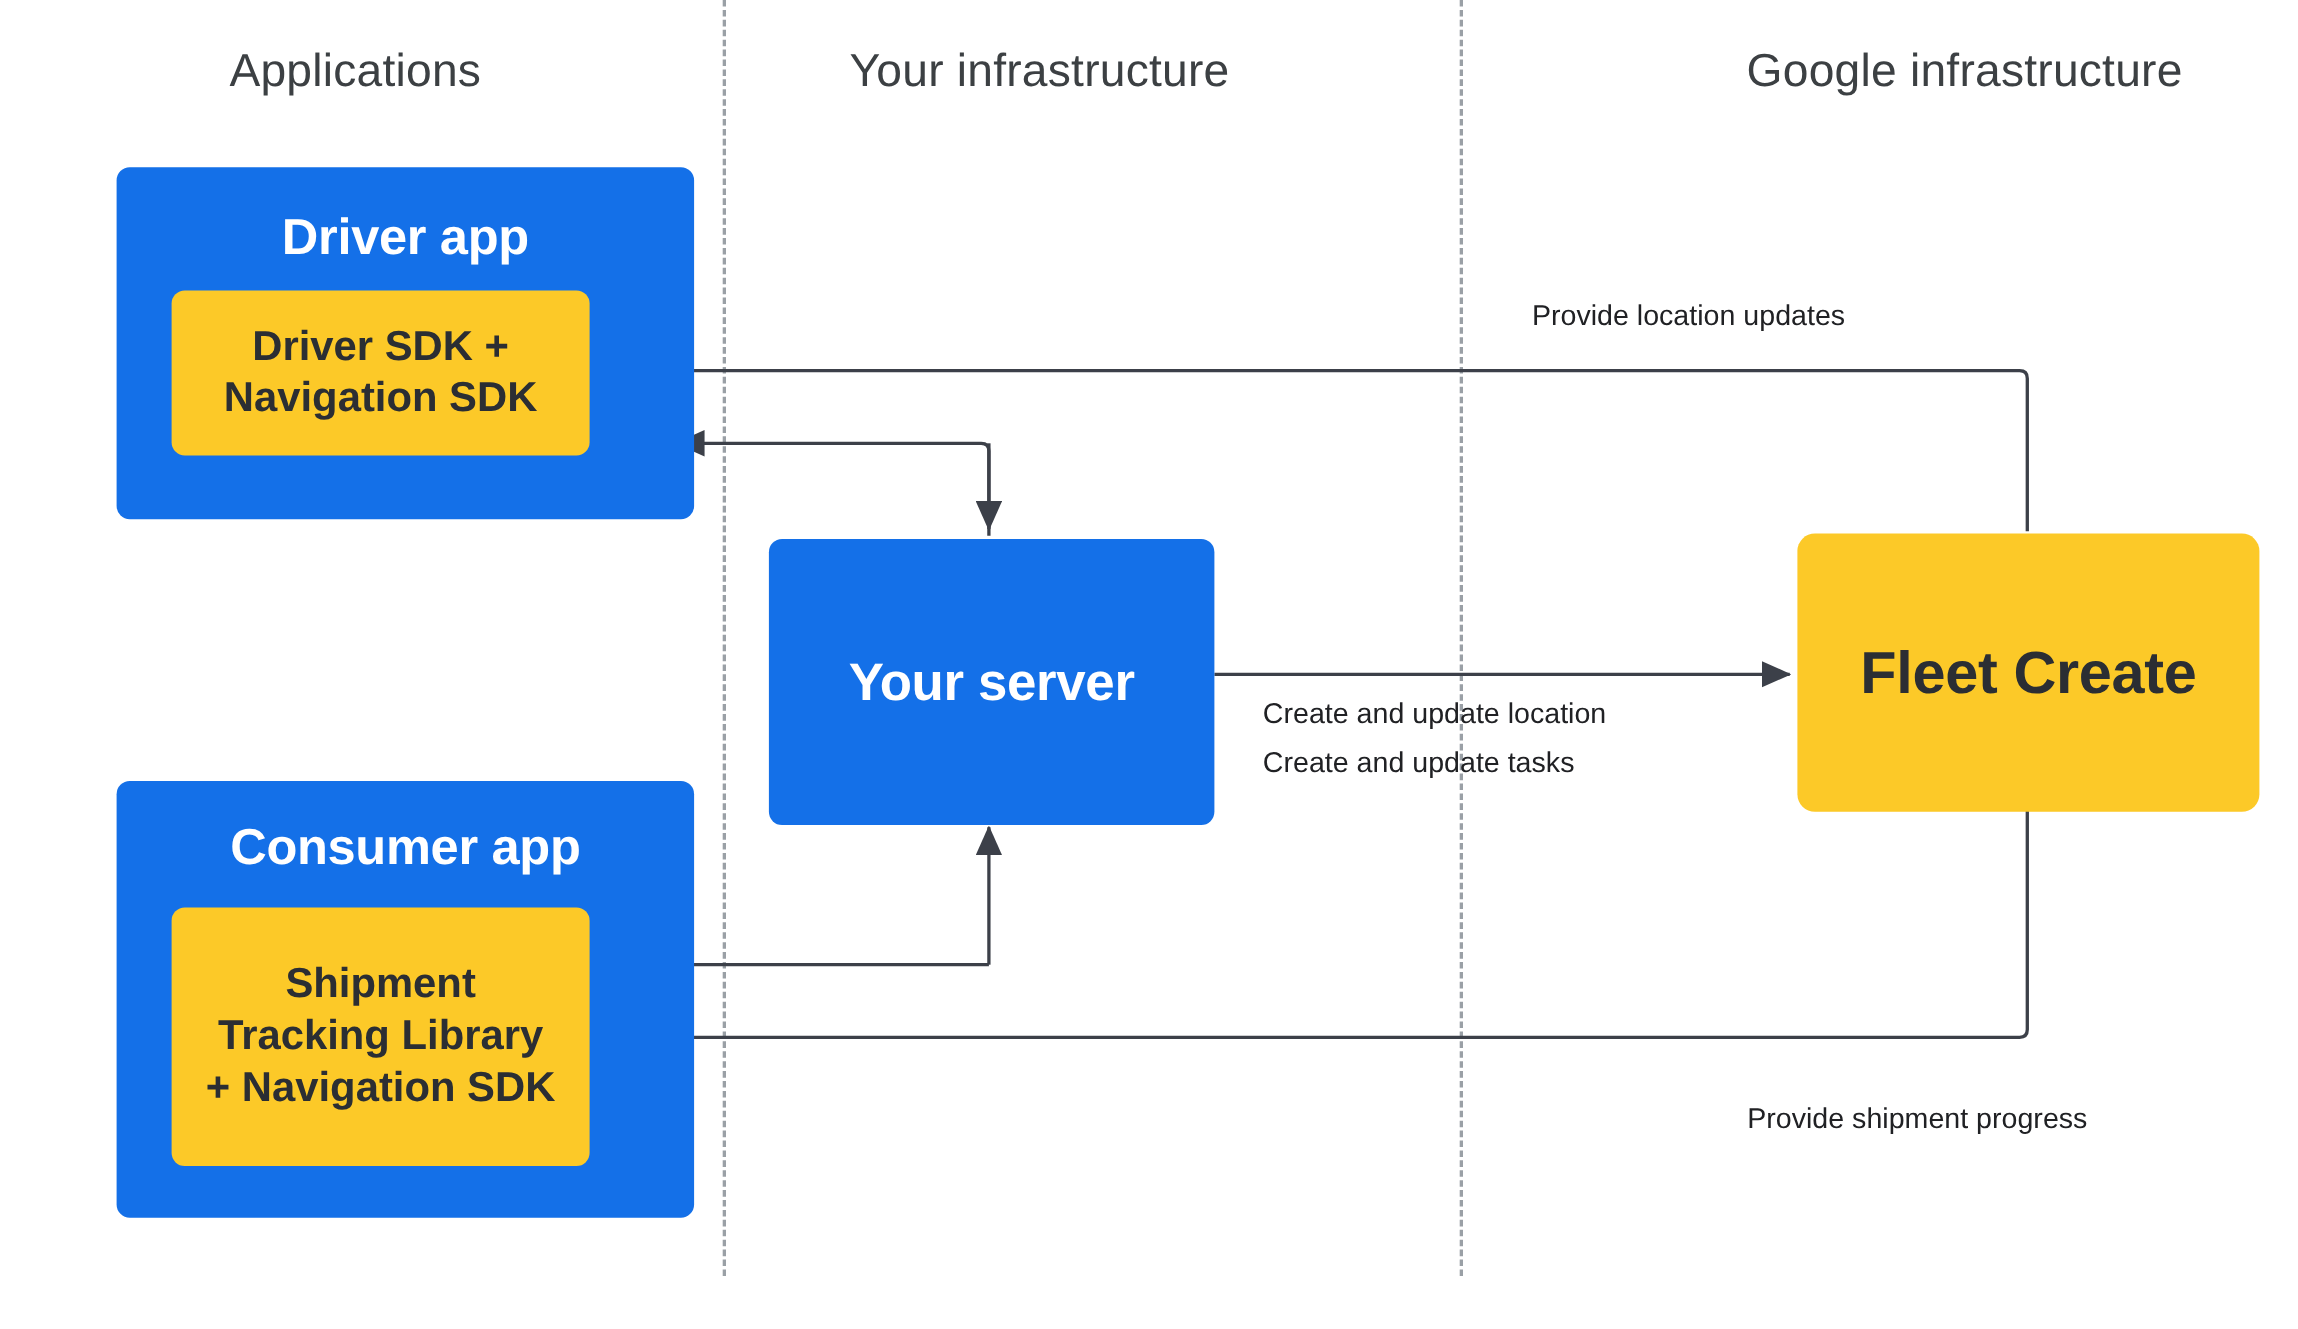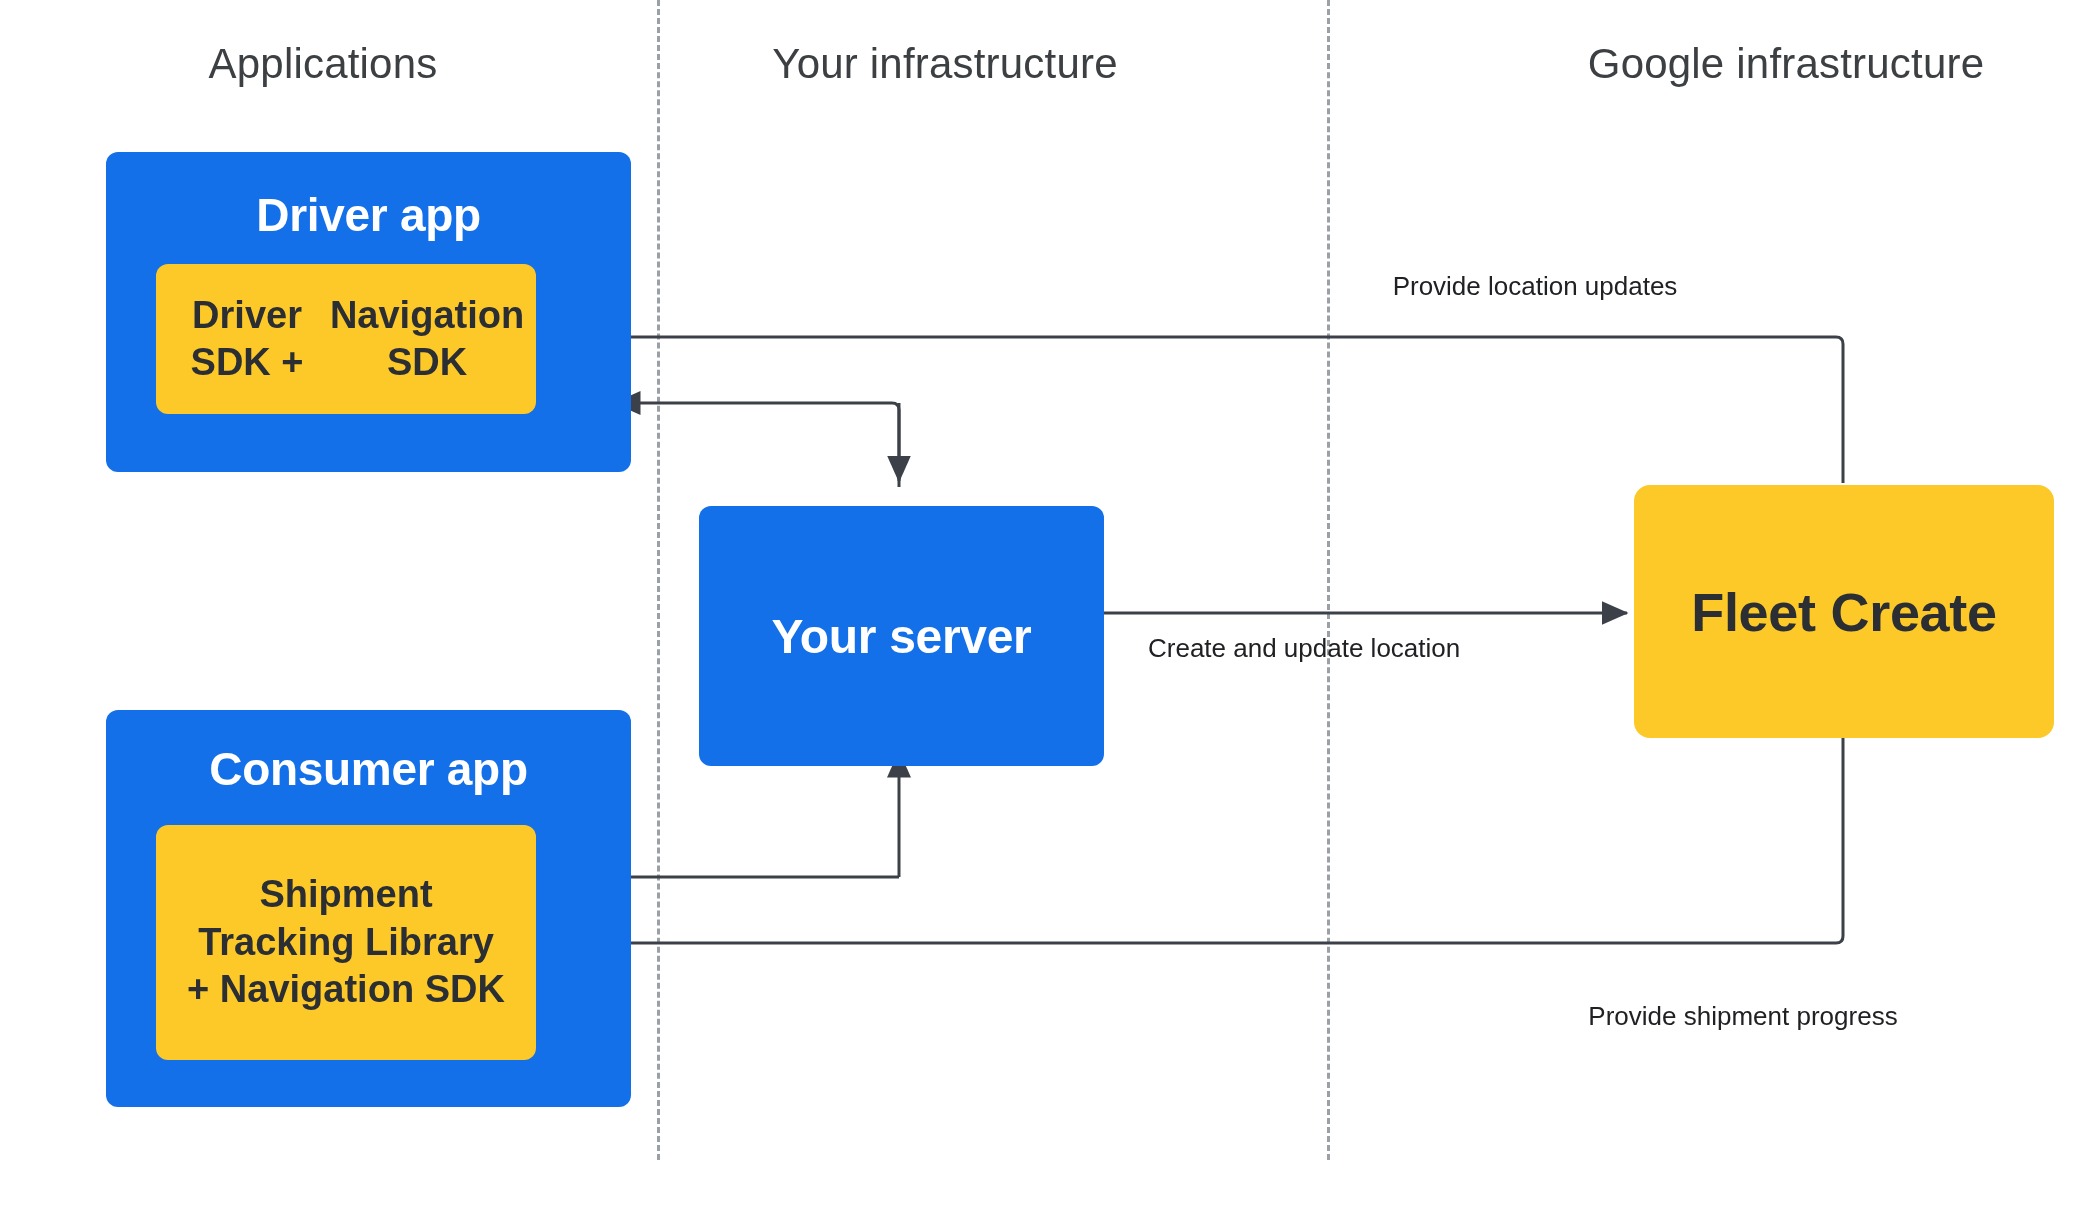--- a/index.html
+++ b/index.html
@@ -141,43 +141,44 @@
 
     <path class="wire" marker-end="url(#arrowhead)" d="M 899 877 L 899 752"></path>
 
     <path class="wire" marker-end="url(#arrowhead)" d="M 899 877 L 605 877"></path>
 
     <path class="wire" marker-end="url(#arrowhead)" d="M 1843 736 L 1843 936 Q 1843 943 1836 943 L 580 943"></path>
   </svg>
 
   <div class="app-box" style="left:62px; top:152px; width:525px; height:320px;">
     <div class="app-title" style="top:36px;">Driver app</div>
-    <div class="sdk-box" style="left:50px; top:112px; width:380px; height:150px; flex-direction:row;">
+    <div class="sdk-box" style="left:50px; top:112px; width:380px; height:150px; flex-direction:column;">
       <span>Driver SDK +</span>
       <span>Navigation SDK</span>
     </div>
   </div>
 
   <div class="app-box" style="left:62px; top:710px; width:525px; height:397px;">
     <div class="app-title" style="top:32px;">Consumer app</div>
     <div class="sdk-box" style="left:50px; top:115px; width:380px; height:235px; flex-direction:column;">
       <span>Shipment</span>
       <span>Tracking Library</span>
       <span>+ Navigation SDK</span>
     </div>
   </div>
 
-  <div class="server-box" style="left:699px; top:506px; width:405px; height:260px;">
+  <div class="server-box" style="left:699px; top:490px; width:405px; height:260px;">
     <span>Your server</span>
   </div>
 
   <div class="engine-box" style="left:1634px; top:485px; width:420px; height:253px;">
     <span>Fleet Create</span>
   </div>
 
   <div class="edge-label" style="left:1535px; top:270px; transform:translateX(-50%);">Provide location updates</div>
 
   <div class="edge-label" style="left:1148px; top:632px;">Create and update location</div>
 
+  <div class="edge-label" style="left:1148px; top:677px;">Create and update tasks</div>
 
   <div class="edge-label" style="left:1743px; top:1000px; transform:translateX(-50%);">Provide shipment progress</div>
 
 </div>
 
 </body></html>

